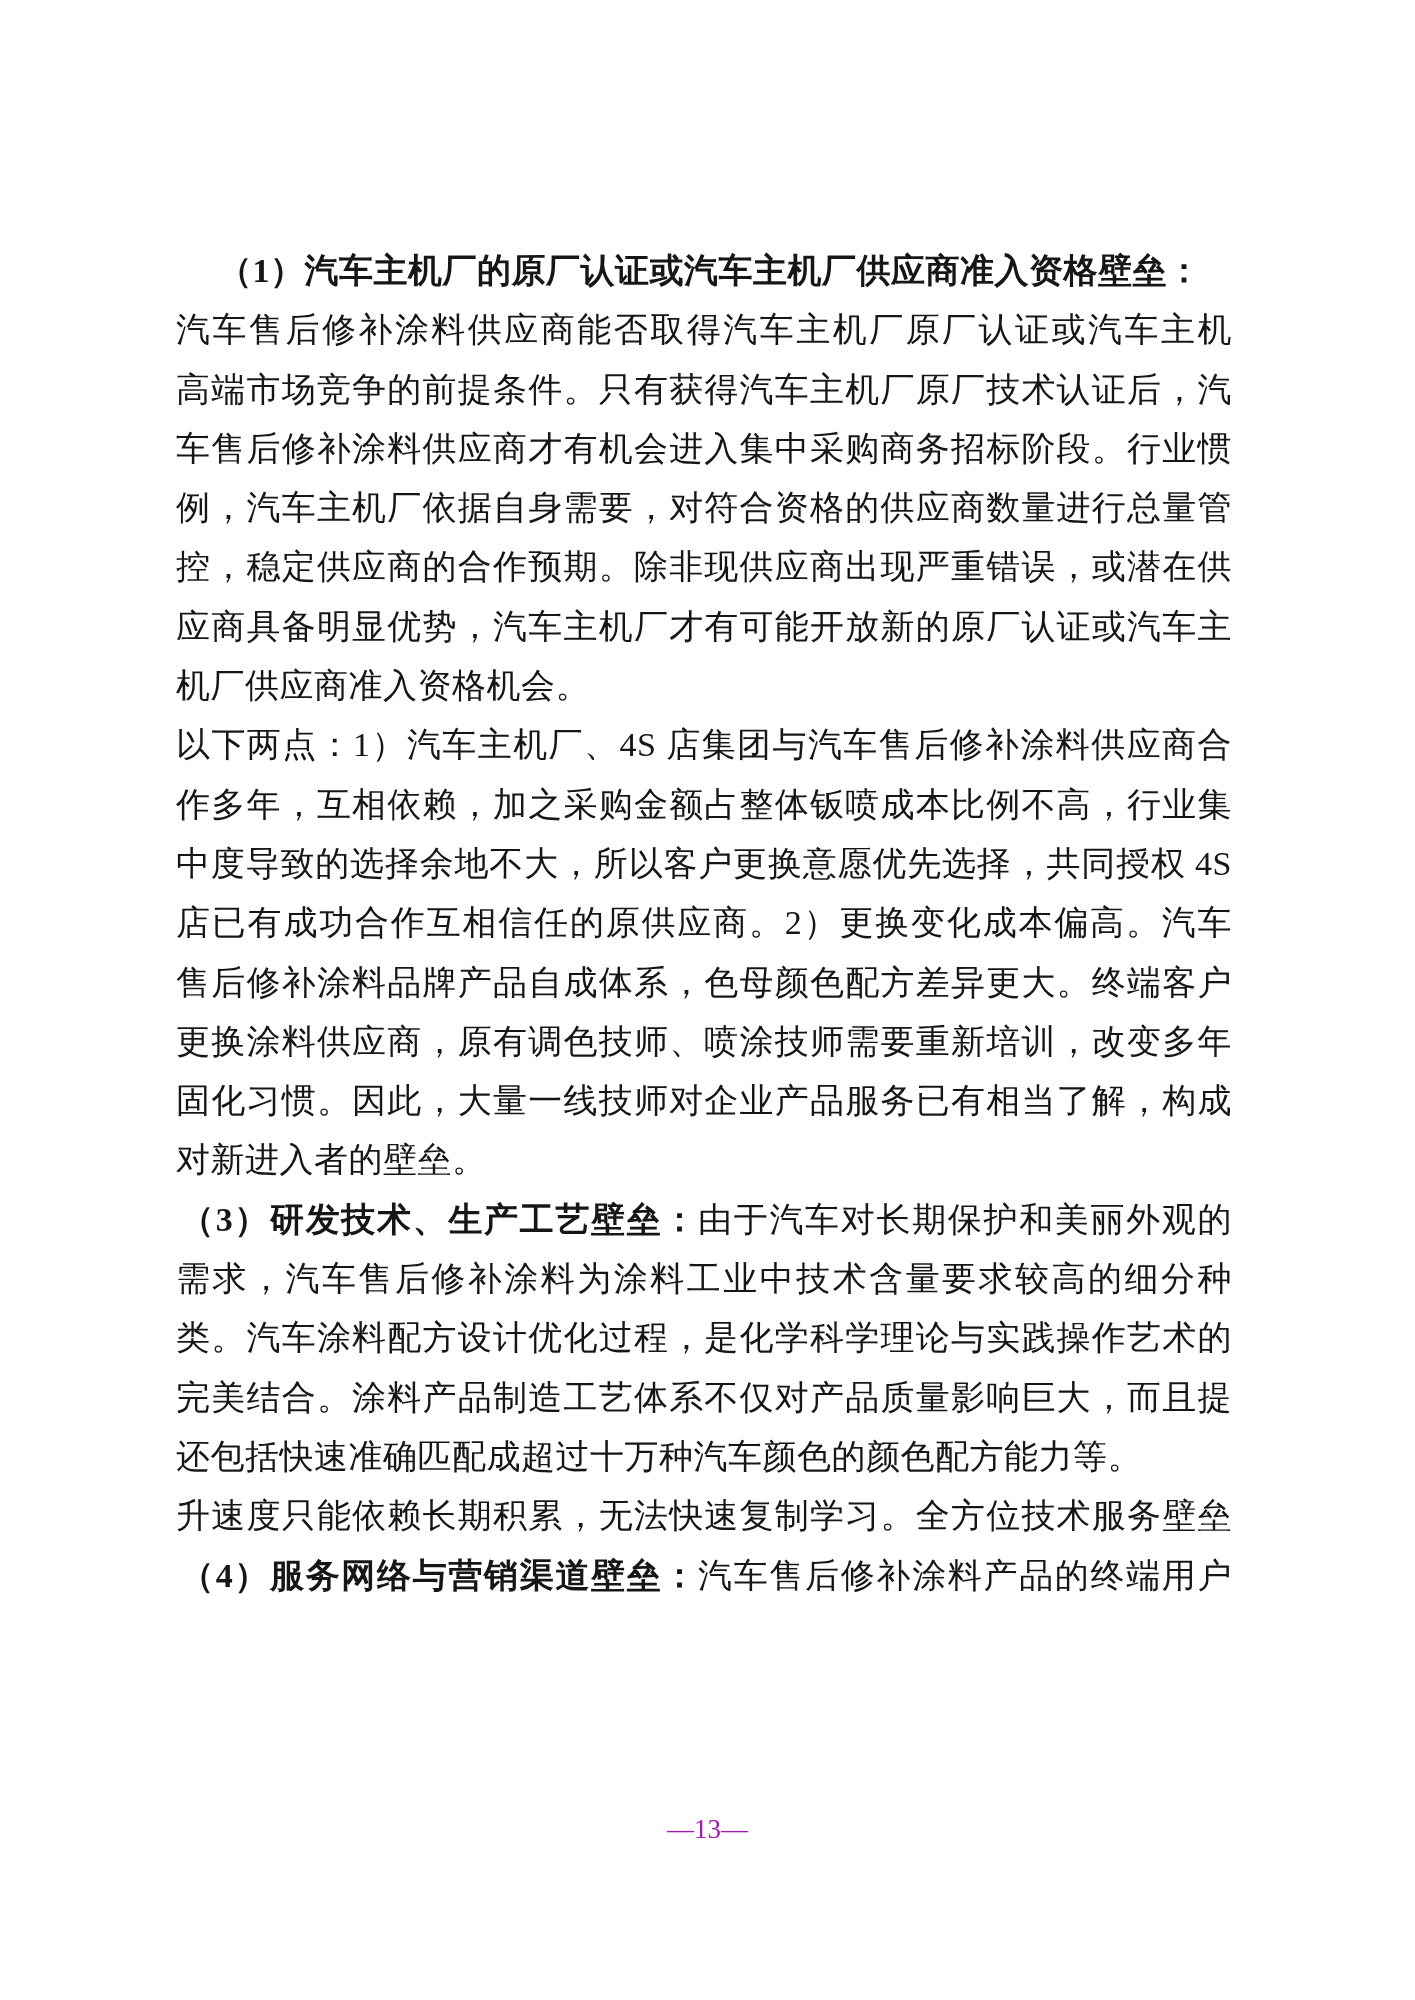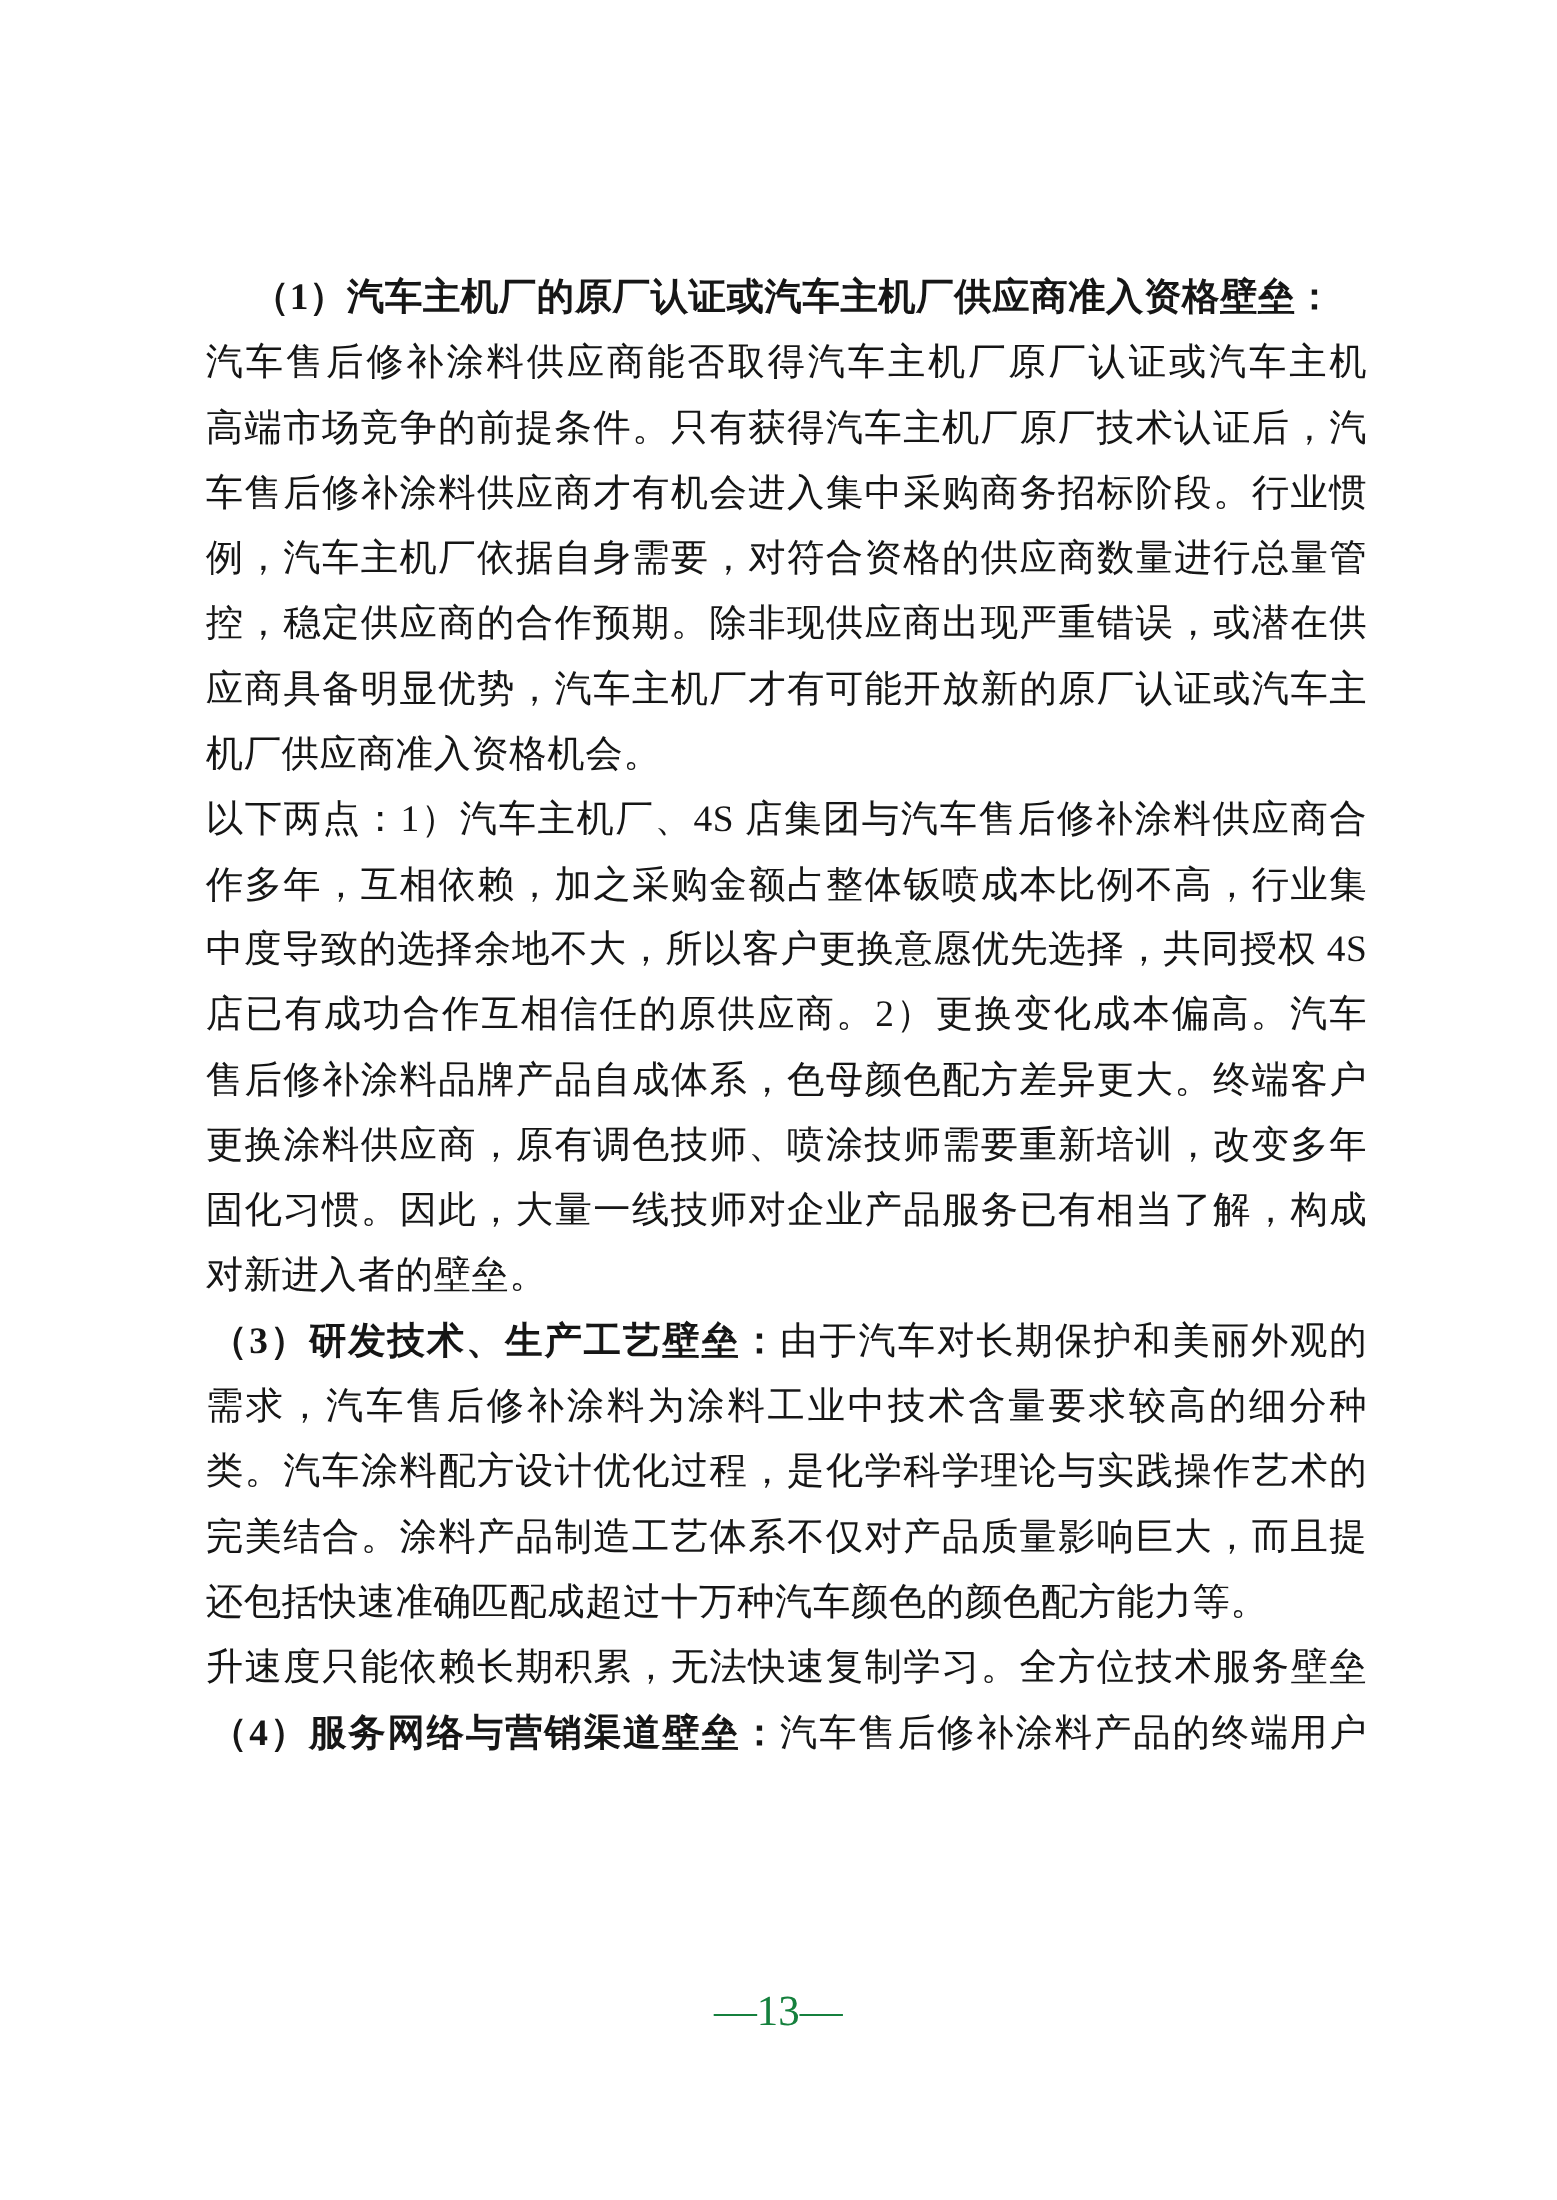--- a/index.html
+++ b/index.html
@@ -12,21 +12,21 @@
     position: relative;
     overflow: hidden;
   }
   .page {
     position: absolute;
     inset: 0;
     background: #ffffff;
   }
   .content {
     position: absolute;
-    left: 187px;
+    left: 176px;
     top: 241px;
     width: 1056px;
   }
   .line {
     height: 59.3px;
     line-height: 59.3px;
     font-size: 34px;
     text-align: justify;
     text-align-last: justify;
     white-space: nowrap;
@@ -43,23 +43,23 @@
     text-align-last: left;
     text-indent: 42px;
   }
   .para-head { text-indent: 4px; }
   .footer {
     position: absolute;
     top: 1806px;
     left: 0;
     width: 100%;
     text-align: center;
-    font-size: 39px;
+    font-size: 27px;
     line-height: 46px;
-    color: #15803d;
+    color: #a21caf;
   }
 </style>
 </head>
 <body>
 
 <div class="page">
   <div class="content">
 
     <div class="line lead-line"><span class="b">（1）汽车主机厂的原厂认证或汽车主机厂供应商准入资格壁垒：</span><span></span></div>
 

